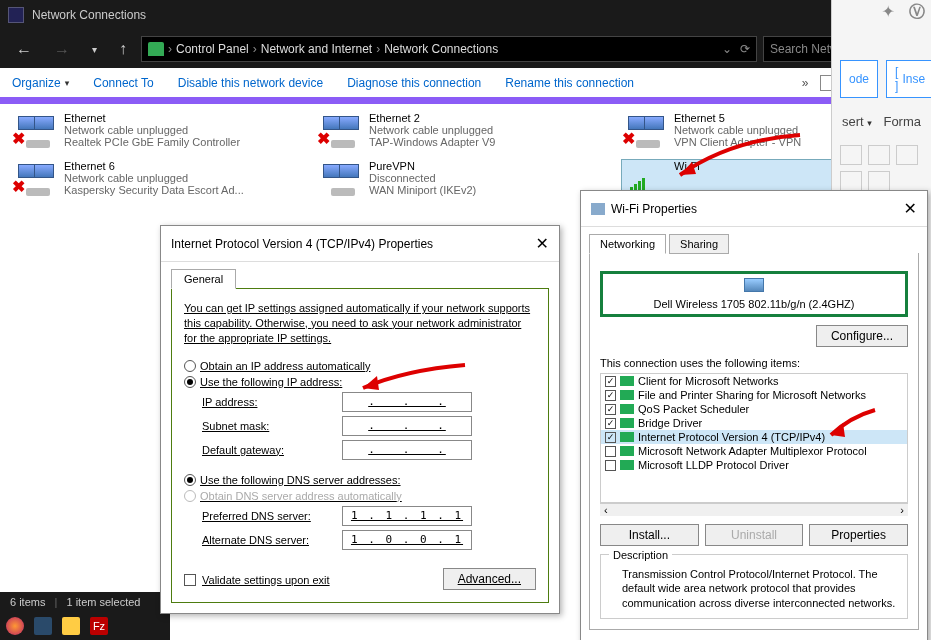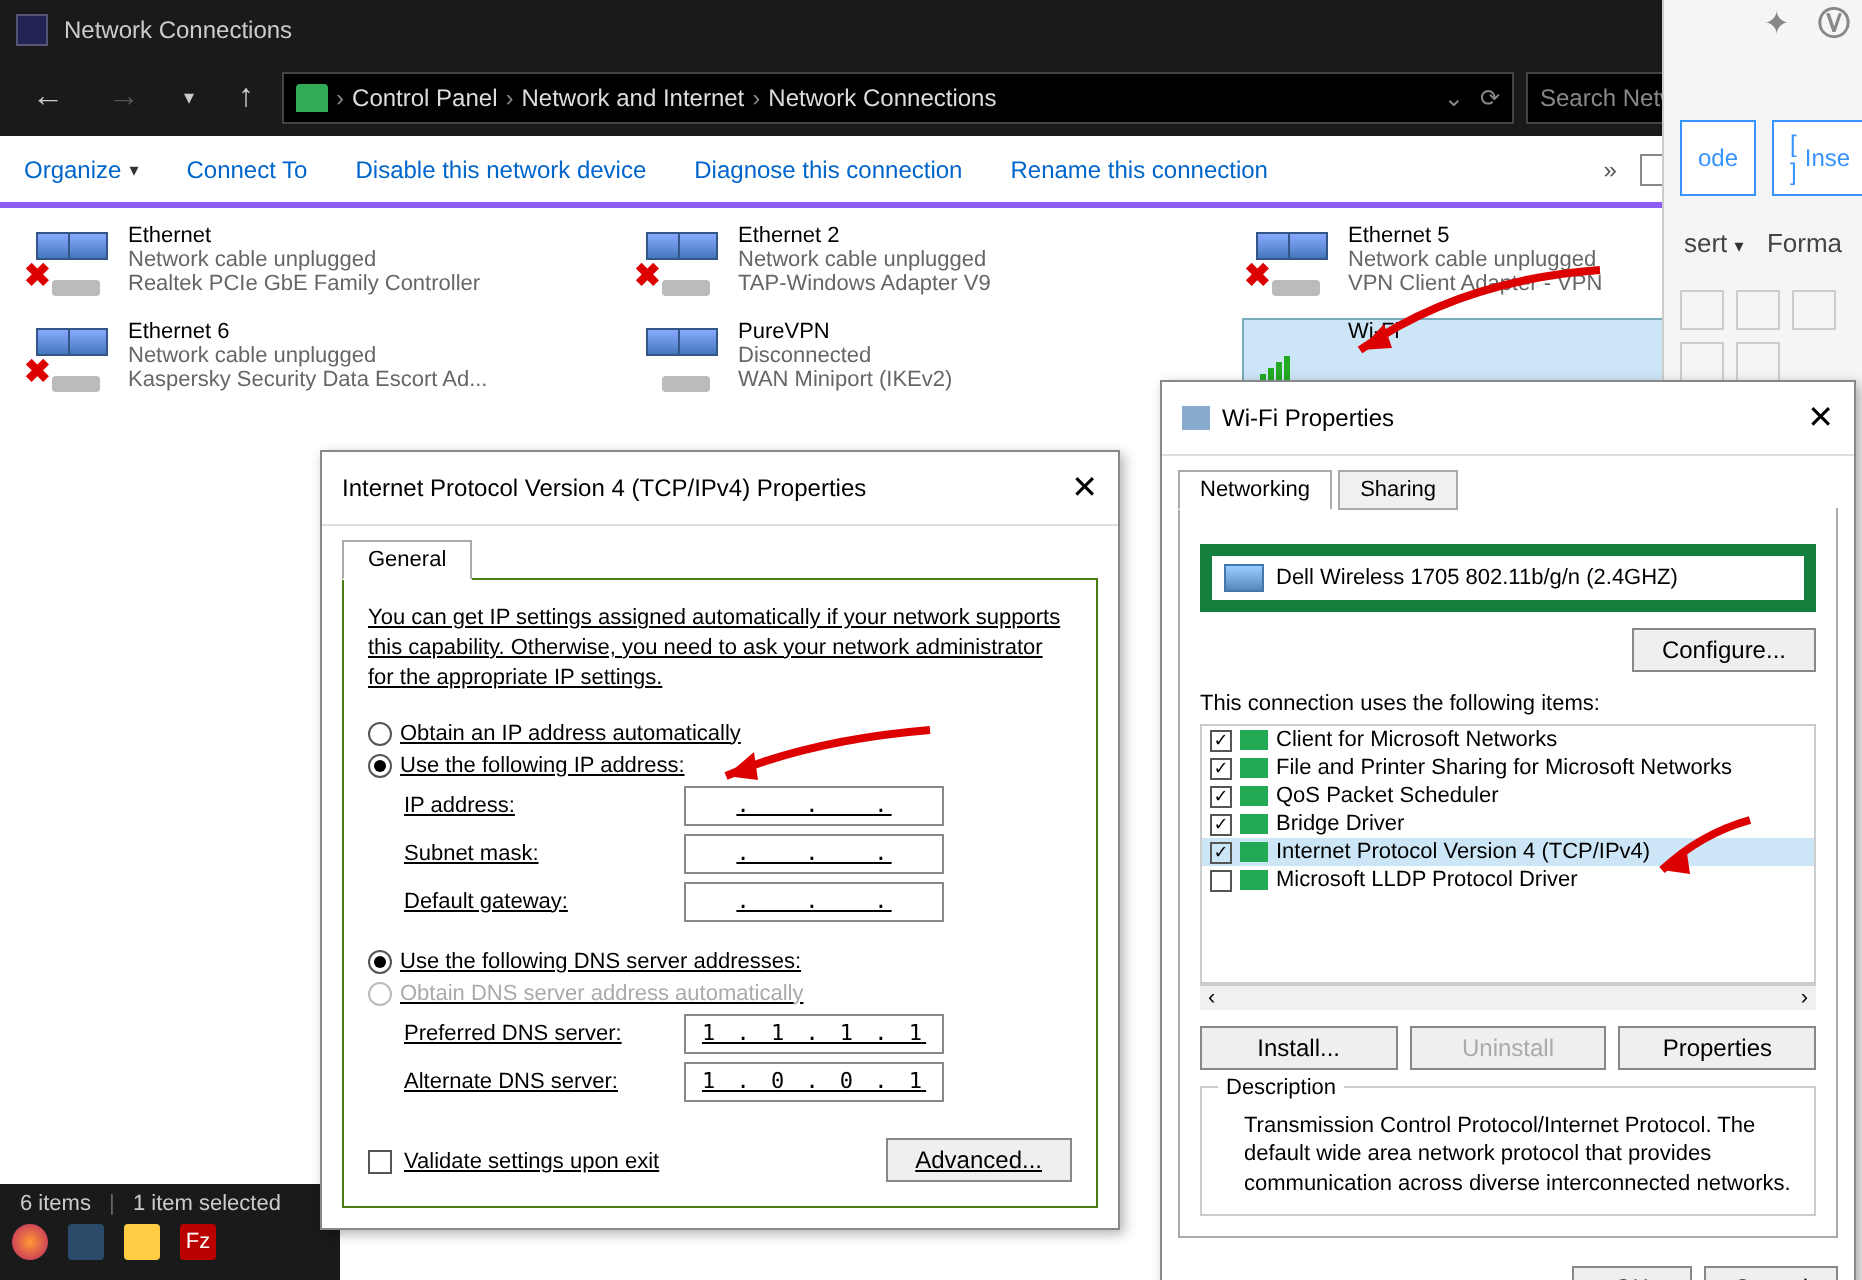--- a/index.html
+++ b/index.html
@@ -15,21 +15,21 @@
 .navbar { background: #1a1a1a; height: 38px; display: flex; align-items: center; padding: 0 8px; gap: 6px; }
 .nav-arrow { color: #ccc; font-size: 16px; padding: 4px 8px; cursor: pointer; }
 .nav-arrow.disabled { color: #555; }
 .breadcrumb { flex: 1; background: #000; border: 1px solid #444; height: 26px; display: flex; align-items: center; padding: 0 6px; color: #ddd; font-size: 12px; gap: 4px; }
 .breadcrumb .folder-icon { width: 16px; height: 14px; background: #3a5; border-radius: 2px 2px 0 0; }
 .breadcrumb .chev { color: #888; }
 .breadcrumb-nav { color: #888; margin-left: auto; display: flex; gap: 8px; }
 .searchbox { width: 160px; background: #000; border: 1px solid #444; height: 26px; display: flex; align-items: center; padding: 0 6px; color: #888; font-size: 12px; gap: 6px; }
 
 
-.cmdbar { background: #fff; border-bottom: 3px solid #8b5cf6; height: 36px; display: flex; align-items: center; padding: 0 12px; gap: 24px; }
+.cmdbar { background: #fff; border-bottom: 7px solid #8b5cf6; height: 36px; display: flex; align-items: center; padding: 0 12px; gap: 24px; }
 .cmdbar a { color: #0066cc; font-size: 12px; cursor: pointer; display: flex; align-items: center; gap: 4px; }
 .cmdbar .right { margin-left: auto; display: flex; align-items: center; gap: 12px; }
 .cmdbar .chevrons { color: #555; font-size: 12px; }
 .cmdbar .view-icon { width: 20px; height: 16px; border: 1px solid #888; }
 .cmdbar .help { width: 18px; height: 18px; background: #0078d4; color: #fff; border-radius: 50%; text-align: center; font-size: 12px; line-height: 18px; font-weight: bold; }
 .dd { font-size: 9px; color: #333; }
 
 
 .connections { display: grid; grid-template-columns: repeat(3, 1fr); padding: 8px 12px; gap: 8px; row-gap: 12px; }
 .conn { display: flex; gap: 8px; align-items: flex-start; font-size: 11px; }
@@ -45,21 +45,21 @@
 .conn.selected { background: #cde6f7; outline: 1px solid #7ab; }
 .wifi-icon { width: 44px; height: 36px; position: relative; }
 .wifi-bars { position: absolute; bottom: 2px; left: 4px; display: flex; gap: 1px; align-items: flex-end; }
 .wifi-bars span { width: 3px; background: #2a2; }
 
 
 .statusbar { position: absolute; bottom: 28px; left: 0; width: 170px; background: #1a1a1a; color: #ccc; font-size: 11px; padding: 4px 10px; }
 .statusbar .sep { margin: 0 6px; color: #666; }
 
 
-.taskbar { position: absolute; bottom: 0; left: 0; width: 170px; height: 28px; background: #1a1a1a; display: flex; padding: 0 6px; gap: 10px; }
+.taskbar { position: absolute; bottom: 0; left: 0; width: 170px; height: 28px; background: #1a1a1a; display: flex; align-items: center; padding: 0 6px; gap: 10px; }
 .taskbar-icon { width: 18px; height: 18px; border-radius: 2px; }
 
 
 .bg-right { position: absolute; top: 0; right: 0; width: 100px; height: 640px; background: #f5f5f5; border-left: 1px solid #ccc; }
 .bg-right .btns { display: flex; gap: 8px; padding: 60px 8px 8px; }
 .bg-btn { border: 1px solid #3794ff; color: #3794ff; background: #fff; padding: 4px 8px; font-size: 12px; display: flex; align-items: center; gap: 4px; }
 .bg-toolbar { padding: 8px; display: flex; gap: 6px; flex-wrap: wrap; }
 .bg-tool { width: 22px; height: 20px; border: 1px solid #ccc; }
 
 
@@ -85,21 +85,21 @@
 .section-gap { margin-top: 14px; }
 
 
 .dialog-wifi { position: absolute; left: 580px; top: 190px; width: 348px; background: #fff; border: 1px solid #888; box-shadow: 2px 2px 6px rgba(0,0,0,0.3); font-size: 11px; }
 .dialog-wifi .dlg-title { background: #fff; }
 .nic-icon { width: 14px; height: 12px; background: #8ac; margin-right: 6px; }
 .wifi-tabs { padding: 6px 8px 0; }
 .wifi-tab { display: inline-block; border: 1px solid #aaa; padding: 3px 10px; font-size: 11px; background: #f0f0f0; position: relative; top: 1px; cursor: pointer; }
 .wifi-tab.active { background: #fff; border-bottom-color: #fff; }
 .wifi-body { border: 1px solid #aaa; margin: 0 8px 8px; padding: 10px; border-top: none; padding-top: 14px; }
-.connect-box { border: 6px solid #15803d; padding: 4px 6px; display: flex; align-items: center; gap: 6px; margin: 4px 0 8px; }
+.connect-box { border: 3px solid #15803d; padding: 4px 6px; display: flex; align-items: center; gap: 6px; margin: 4px 0 8px; flex-direction: column; }
 .adapter-icon-sm { width: 20px; height: 14px; background: linear-gradient(#9cf,#58b); border: 1px solid #47a; }
 .items-list { border: 1px solid #ccc; height: 130px; overflow: auto; position: relative; }
 .item-row { display: flex; align-items: center; gap: 4px; padding: 1px 4px; }
 .item-row.highlight { background: #cde6f7; }
 .chk { width: 11px; height: 11px; border: 1px solid #555; display: inline-flex; align-items: center; justify-content: center; font-size: 9px; flex-shrink: 0; }
 .chk.on::after { content: "✓"; }
 .proto-icon { width: 14px; height: 10px; background: #2a5; flex-shrink: 0; }
 .list-scroll { display: flex; justify-content: space-between; border-top: 1px solid #ccc; padding: 0 4px; background: #f0f0f0; font-size: 11px; }
 .btn-row { display: flex; gap: 6px; margin: 8px 0; }
 .btn-row .dlg-btn { flex: 1; }
@@ -385,20 +385,25 @@
           <span>Bridge Driver</span>
         </div>
         <div class="item-row highlight">
           <span class="chk on"></span>
           <span class="proto-icon"></span>
           <span>Internet Protocol Version 4 (TCP/IPv4)</span>
         </div>
         <div class="item-row">
           <span class="chk "></span>
           <span class="proto-icon"></span>
+          <span>Microsoft Network Adapter Multiplexor Protocol</span>
+        </div>
+        <div class="item-row">
+          <span class="chk "></span>
+          <span class="proto-icon"></span>
           <span>Microsoft LLDP Protocol Driver</span>
         </div>
       </div>
     <div class="list-scroll">
       <span>‹</span>
       <span>›</span>
     </div>
     <div class="btn-row">
       <button class="dlg-btn">Install...</button>
       <button class="dlg-btn disabled">Uninstall</button>

